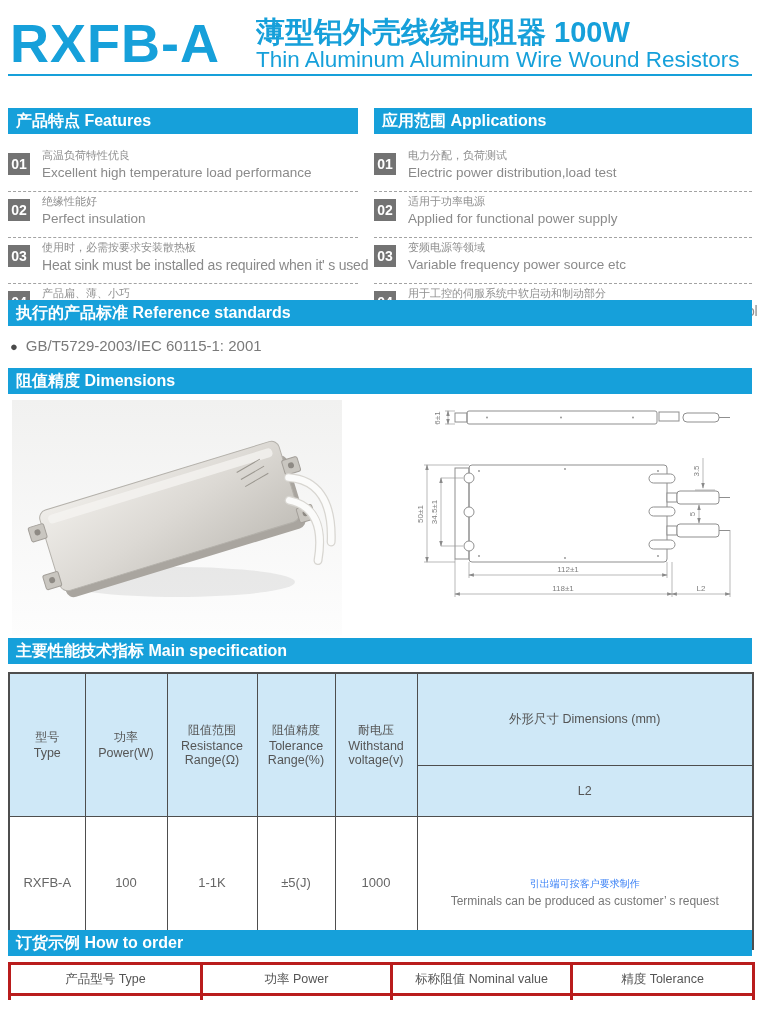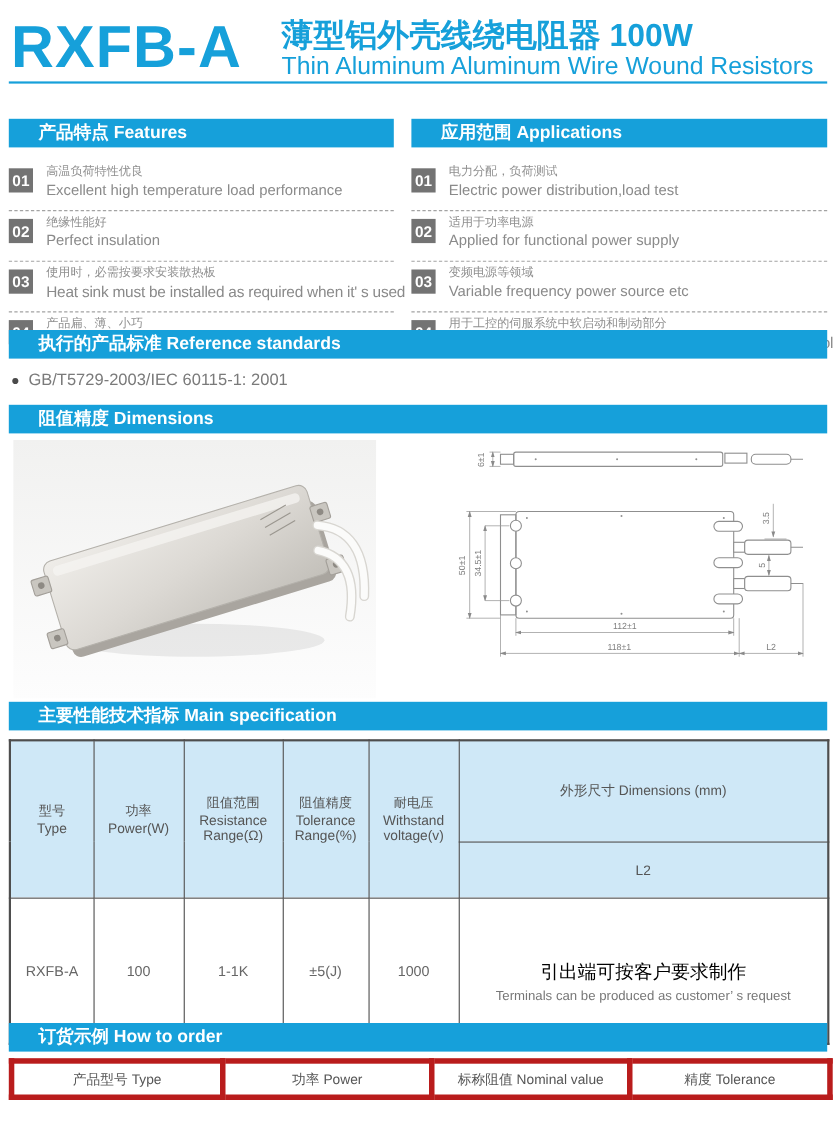--- a/index.html
+++ b/index.html
@@ -6,21 +6,21 @@
   .page{position:relative;width:760px;height:1000px;background:#fff;overflow:hidden;
         font-family:"Liberation Sans","DejaVu Sans",sans-serif;}
   
   .model{position:absolute;left:10px;top:12px;font-size:54px;font-weight:bold;
          color:#16a0da;letter-spacing:1px;}
   .title-zh{position:absolute;left:256px;top:13px;font-size:29px;font-weight:bold;color:#16a0da;}
   .title-en{position:absolute;left:256px;top:47px;font-size:22.5px;color:#16a0da;}
   .top-rule{position:absolute;left:8px;top:74px;width:744px;height:2px;background:#16a0da;}
   
   .bar{position:absolute;height:26px;background:#16a0da;color:#fff;font-size:16px;
-       font-weight:bold;line-height:26px;padding-left:27px;box-sizing:border-box;}
+       font-weight:bold;line-height:26px;padding-left:8px;box-sizing:border-box;}
   
   .ilist{position:absolute;top:146px;}
   .ilist.features{left:8px;width:350px;}
   .ilist.apps{left:374px;width:378px;}
   .item{position:relative;height:46px;box-sizing:border-box;padding:2px 0 0 34px;}
   .item.sep{border-bottom:1px dashed #a3a3a3;}
   .badge{position:absolute;left:0;top:7px;width:22px;height:22px;background:#737373;
          color:#fff;font-size:14px;font-weight:bold;text-align:center;line-height:22px;}
   .zh{font-size:11px;color:#8f8f8f;white-space:nowrap;}
   .en{font-size:13.5px;color:#8a8a8a;margin-top:2px;white-space:nowrap;}
@@ -35,26 +35,26 @@
   
   .spec-table{position:absolute;left:8px;top:672px;width:744px;border-collapse:collapse;
               table-layout:fixed;border:2px solid #4e4e4e;}
   .spec-table th,.spec-table td{border:1px solid #4e4e4e;text-align:center;vertical-align:middle;}
   .spec-table th{background:#cfe8f7;font-weight:normal;color:#555;font-size:12.5px;padding:2px;}
   .spec-table th .zh{display:block;font-size:12px;color:#555;white-space:normal;}
   .spec-table td{background:#fff;color:#666;font-size:13px;}
   .row-hdr{height:92px;}
   .dim-hdr{height:46px;}
   .row-data{height:133px;}
-  .dimcell .zh{font-size:17px;color:#000000;white-space:nowrap;margin-top:20px;}
+  .dimcell .zh{font-size:10px;color:#3b82f6;white-space:nowrap;margin-top:20px;}
   .dimcell .en{font-size:12px;color:#777;margin-top:3px;white-space:nowrap;}
   
   .order-table{position:absolute;left:8px;top:962px;width:744px;border-collapse:collapse;
                table-layout:fixed;border:2px solid #3f3f3f;}
-  .order-table th,.order-table td{border:5px solid #b91c1c;text-align:center;height:26px;}
+  .order-table th,.order-table td{border:3px solid #b91c1c;text-align:center;height:26px;}
   .order-table th{font-weight:normal;font-size:12.5px;color:#555;background:#fff;}
   .order-table td{font-size:13px;color:#666;background:#fff;}
 </style>
 </head>
 <body>
 
 <div class="page">
 
   <div class="model">RXFB-A</div>
   <div class="title-zh">薄型铝外壳线绕电阻器 100W</div>

